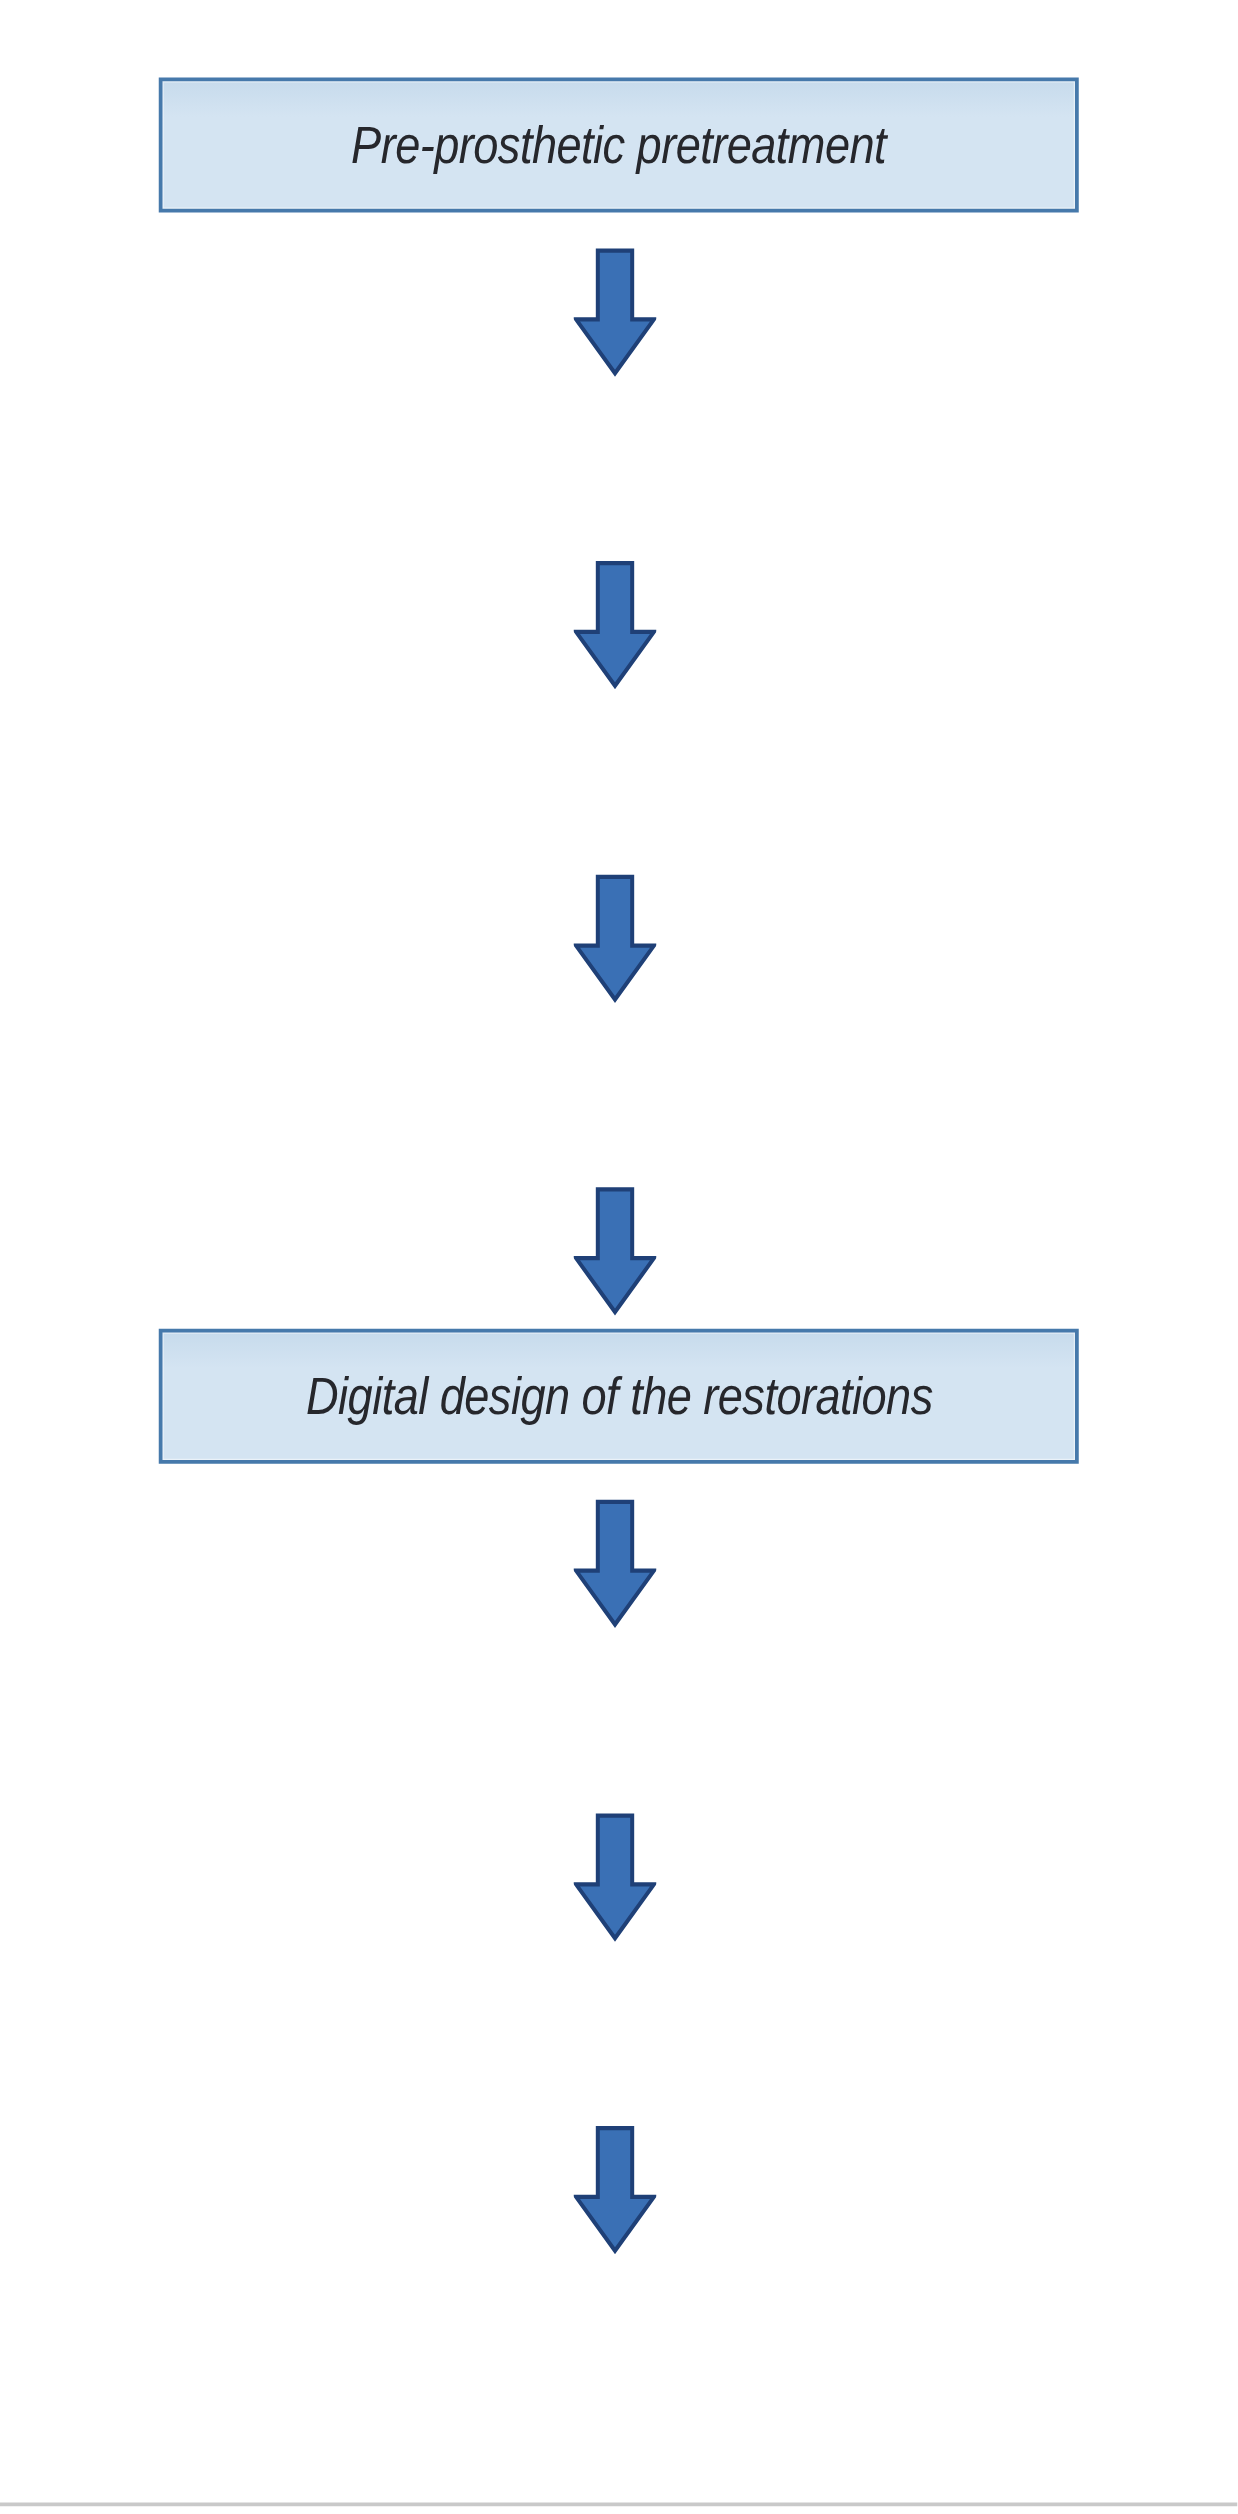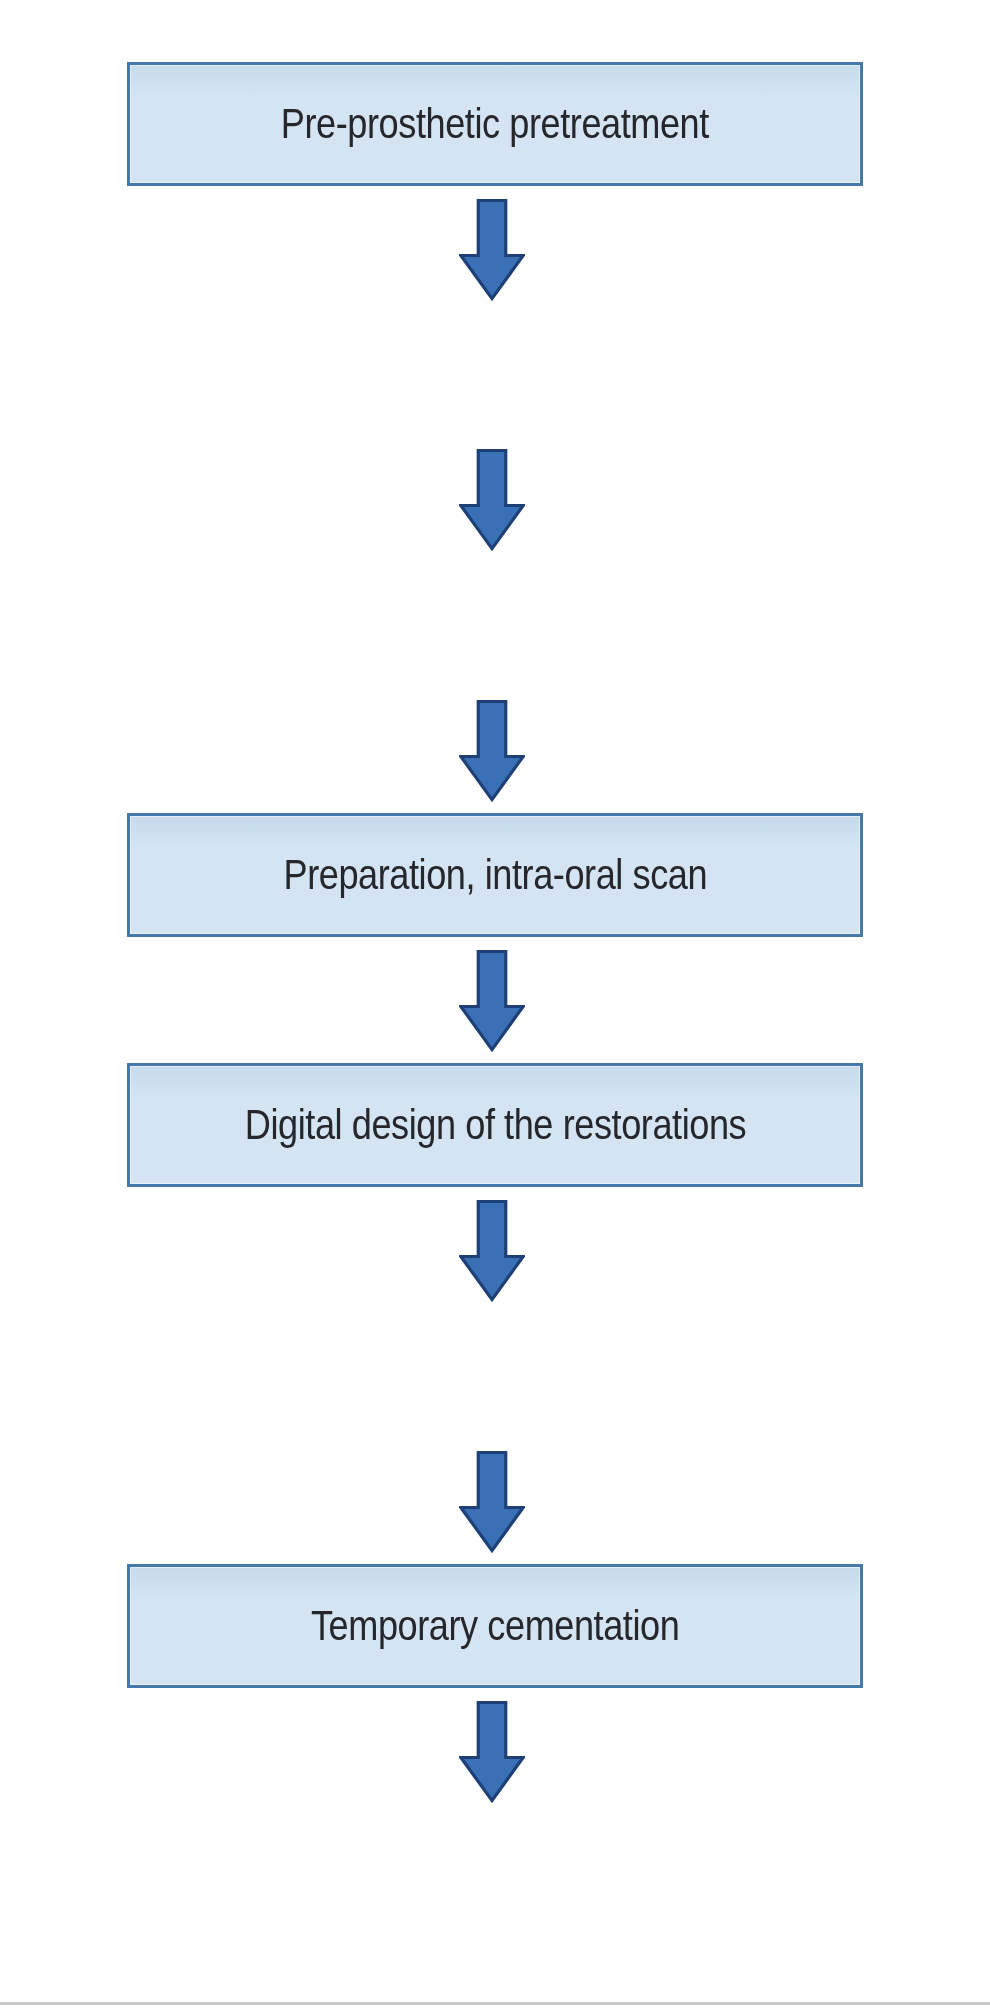--- a/index.html
+++ b/index.html
@@ -21,28 +21,29 @@
     position:relative;
     width:990px;
     height:2011px;
     background:var(--bg);
     overflow:hidden;
   }
   .flow-box{
     position:absolute;
     left:127px;
     width:736px;
-    height:124px;
+    height:108px;
     box-sizing:border-box;
     border:3px solid var(--box-border);
     background:linear-gradient(180deg, var(--box-fill-top) 0%, var(--box-fill) 28%, var(--box-fill) 100%);
     display:flex;
     align-items:center;
     justify-content:center;
     box-shadow:0 0 0 1px rgba(255,255,255,0.5) inset;
+    font-style:italic;
   }
   .flow-label{
     font-size:42px;
     line-height:1;
     color:var(--text-color);
     white-space:nowrap;
     transform:scaleX(0.86);
     transform-origin:center center;
     letter-spacing:-0.5px;
   }
@@ -84,44 +85,38 @@
 
   <svg class="arrow" style="top:446px" viewBox="0 0 72 112" aria-hidden="true">
     <path d="M21 2 H51 V62 H70 L36 109 L2 62 H21 Z"></path>
   </svg>
 
 
   <svg class="arrow" style="top:697px" viewBox="0 0 72 112" aria-hidden="true">
     <path d="M21 2 H51 V62 H70 L36 109 L2 62 H21 Z"></path>
   </svg>
 
-  <div class="flow-box" style="top:813px">
-    <span class="flow-label">Preparation, intra-oral scan</span>
-  </div>
 
   <svg class="arrow" style="top:947px" viewBox="0 0 72 112" aria-hidden="true">
     <path d="M21 2 H51 V62 H70 L36 109 L2 62 H21 Z"></path>
   </svg>
 
   <div class="flow-box" style="top:1063px">
     <span class="flow-label">Digital design of the restorations</span>
   </div>
 
   <svg class="arrow" style="top:1197px" viewBox="0 0 72 112" aria-hidden="true">
     <path d="M21 2 H51 V62 H70 L36 109 L2 62 H21 Z"></path>
   </svg>
 
 
   <svg class="arrow" style="top:1448px" viewBox="0 0 72 112" aria-hidden="true">
     <path d="M21 2 H51 V62 H70 L36 109 L2 62 H21 Z"></path>
   </svg>
 
-  <div class="flow-box" style="top:1564px">
-    <span class="flow-label">Temporary cementation</span>
-  </div>
 
   <svg class="arrow" style="top:1698px" viewBox="0 0 72 112" aria-hidden="true">
     <path d="M21 2 H51 V62 H70 L36 109 L2 62 H21 Z"></path>
   </svg>
 
 
   <div class="bottom-rule"></div>
 
 </div>
 

